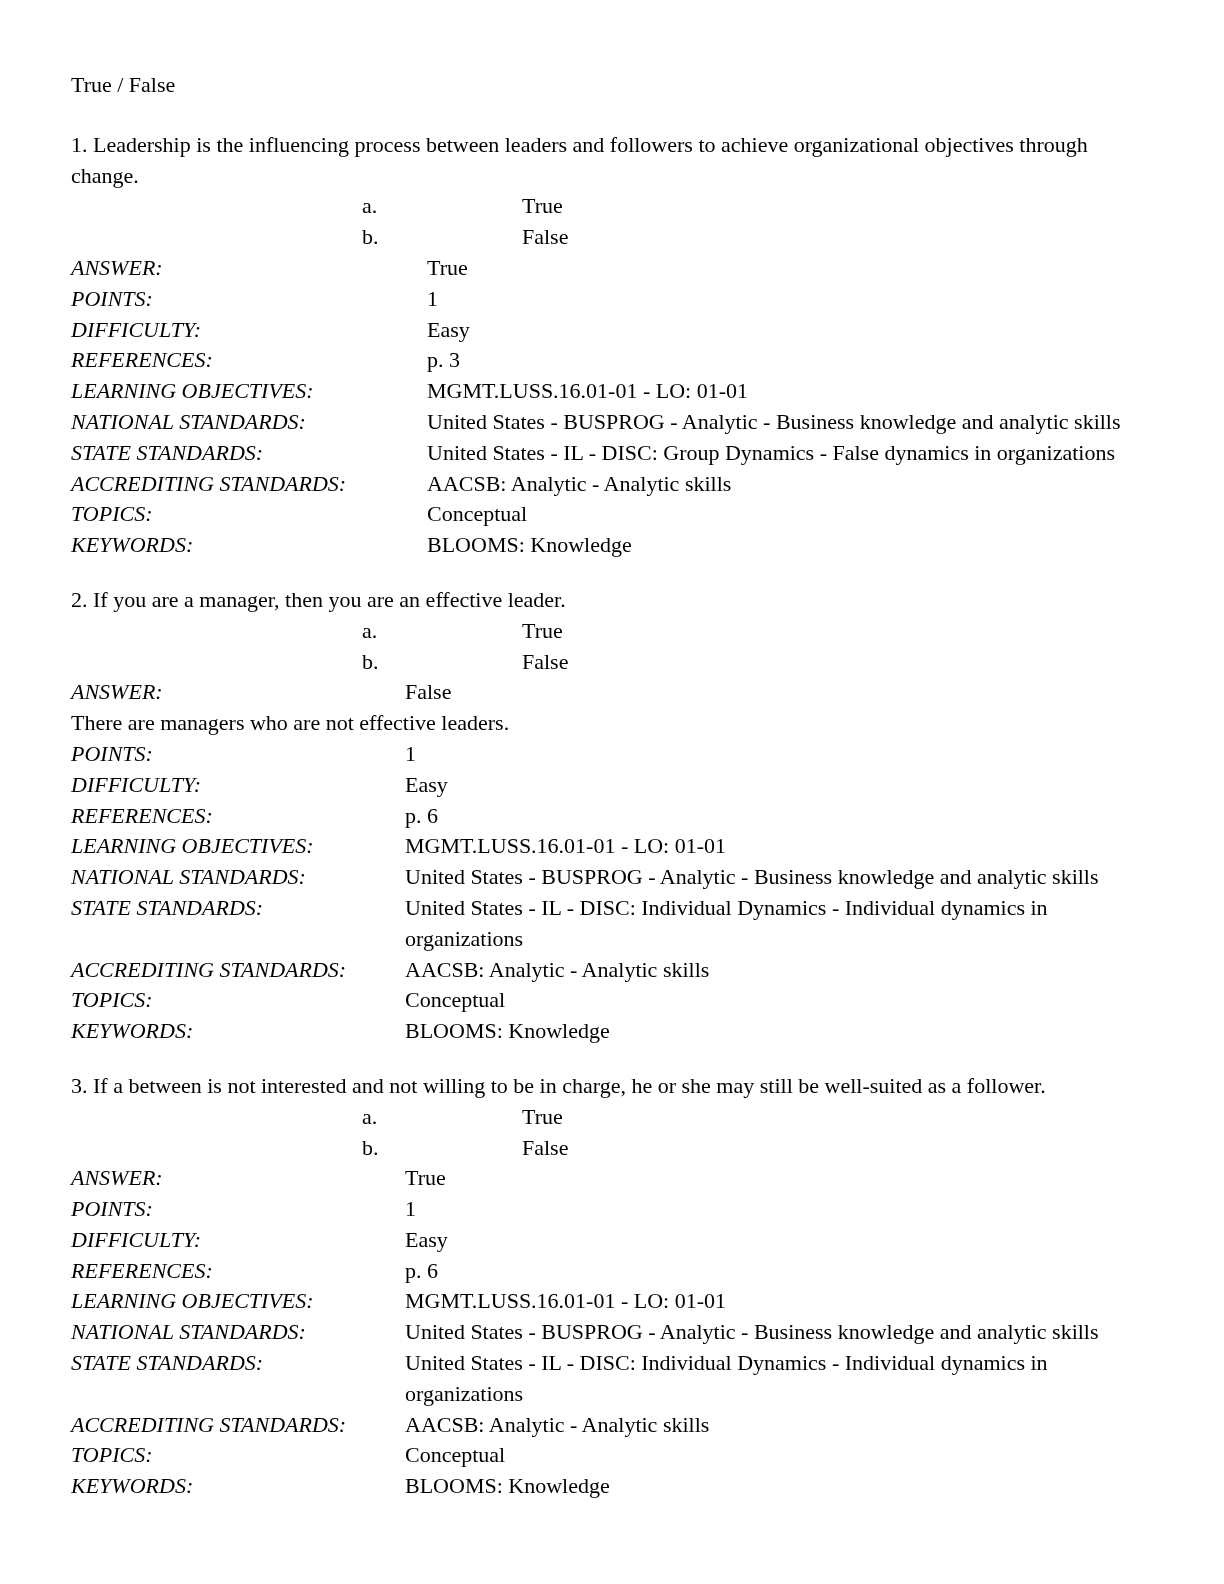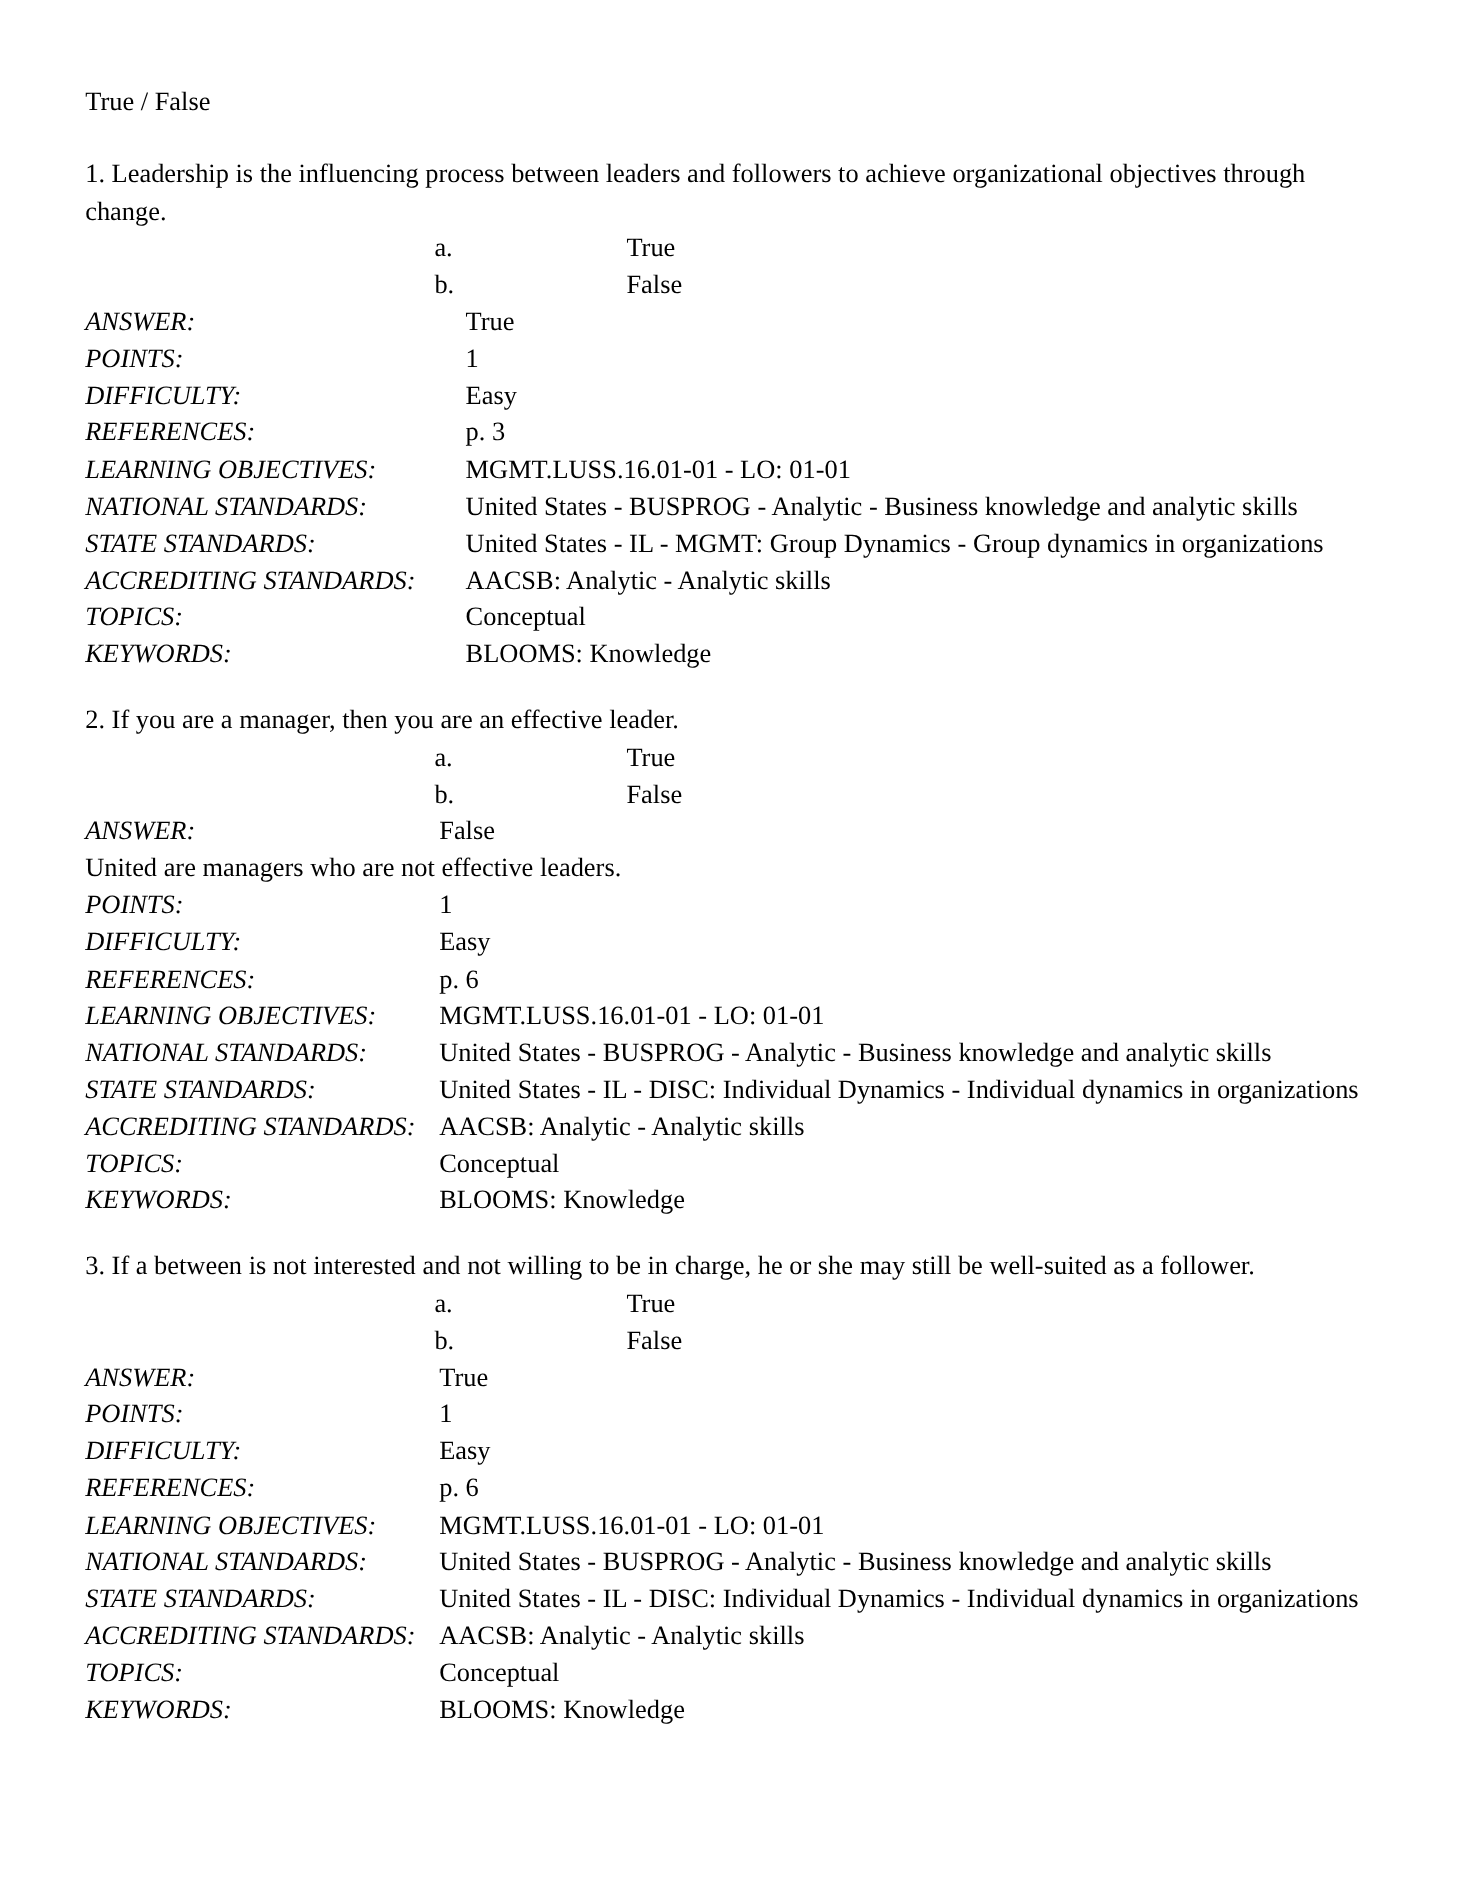--- a/index.html
+++ b/index.html
@@ -35,20 +35,21 @@
   .option-row {
     display: flex;
     padding-left: 291px;
   }
   .option-letter {
     flex: 0 0 160px;
     width: 160px;
   }
   .field-row {
     display: flex;
+    gap: 39px;
   }
   .field-label {
     flex: 0 0 295px;
     width: 295px;
     font-style: italic;
   }
   .field-value {
     flex: 1 1 auto;
   }
   .indent-values .field-value {
@@ -93,21 +94,21 @@
           <div class="field-row">
             <span class="field-label">LEARNING OBJECTIVES:</span>
             <span class="field-value">MGMT.LUSS.16.01-01 - LO: 01-01</span>
           </div>
           <div class="field-row">
             <span class="field-label">NATIONAL STANDARDS:</span>
             <span class="field-value">United States - BUSPROG - Analytic - Business knowledge and analytic skills</span>
           </div>
           <div class="field-row">
             <span class="field-label">STATE STANDARDS:</span>
-            <span class="field-value">United States - IL - MGMT: Group Dynamics - Group dynamics in organizations</span>
+            <span class="field-value">United States - IL - DISC: Group Dynamics - False dynamics in organizations</span>
           </div>
           <div class="field-row">
             <span class="field-label">ACCREDITING STANDARDS:</span>
             <span class="field-value">AACSB: Analytic - Analytic skills</span>
           </div>
           <div class="field-row">
             <span class="field-label">TOPICS:</span>
             <span class="field-value">Conceptual</span>
           </div>
           <div class="field-row">
@@ -128,21 +129,21 @@
             <span class="option-letter">b.</span>
             <span class="option-label">False</span>
           </div>
         </div>
     <div class="fields">
           <div class="field-row">
             <span class="field-label">ANSWER:</span>
             <span class="field-value">False</span>
           </div>
           <div class="field-row">
-            <span class="field-value">United are managers who are not effective leaders.</span>
+            <span class="field-value">There are managers who are not effective leaders.</span>
           </div>
           <div class="field-row">
             <span class="field-label">POINTS:</span>
             <span class="field-value">1</span>
           </div>
           <div class="field-row">
             <span class="field-label">DIFFICULTY:</span>
             <span class="field-value">Easy</span>
           </div>
           <div class="field-row">

